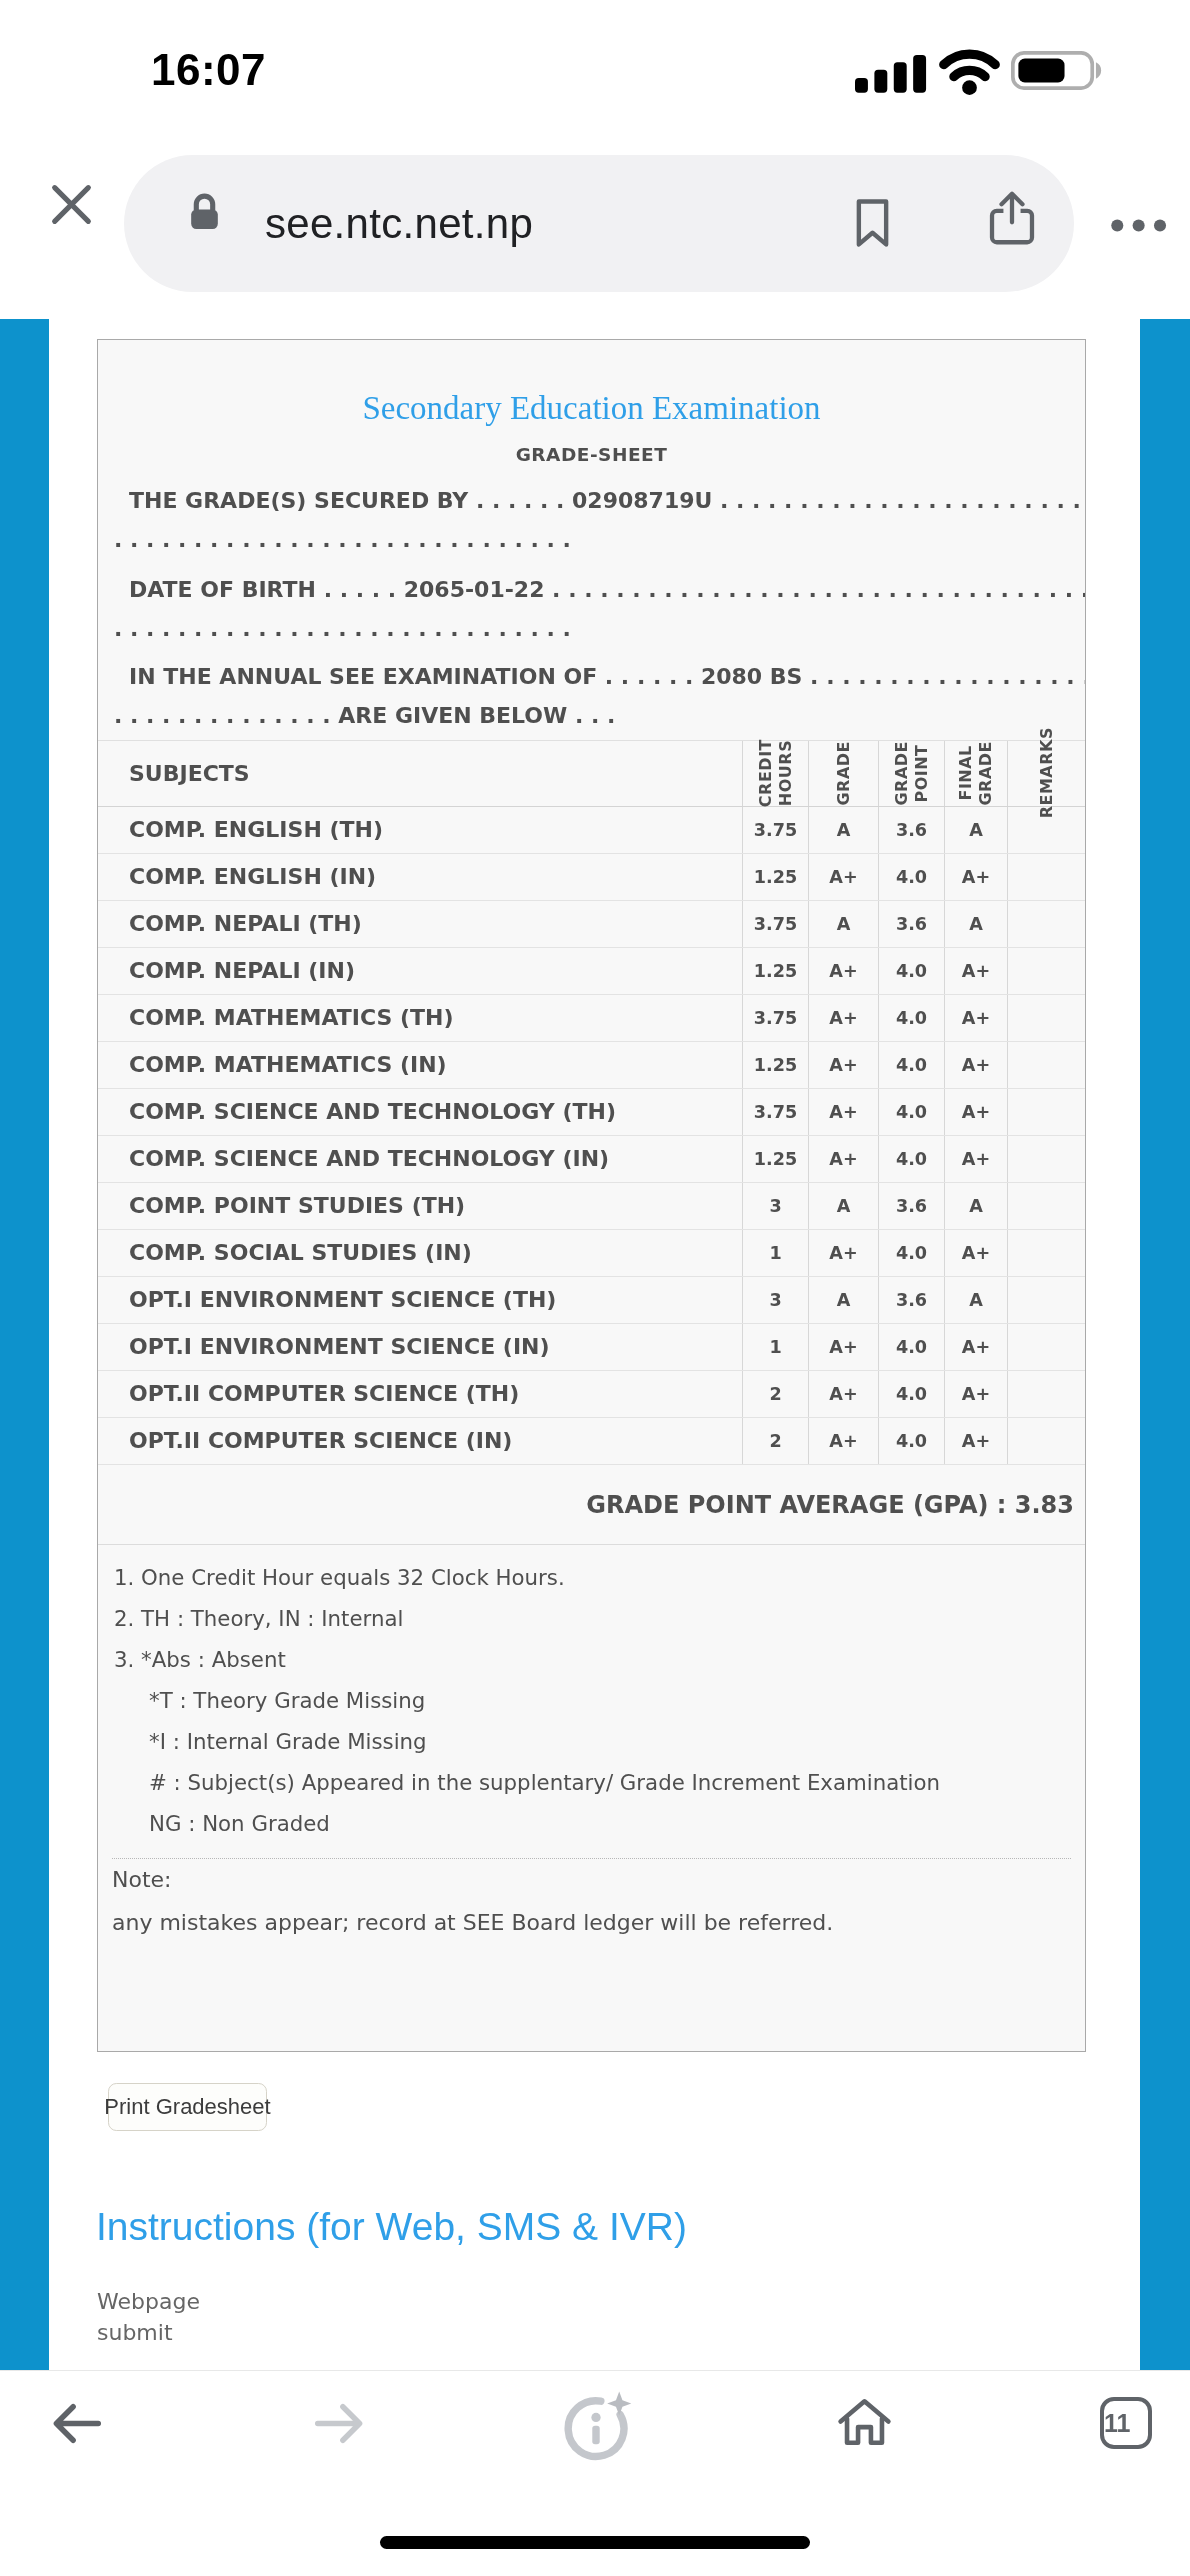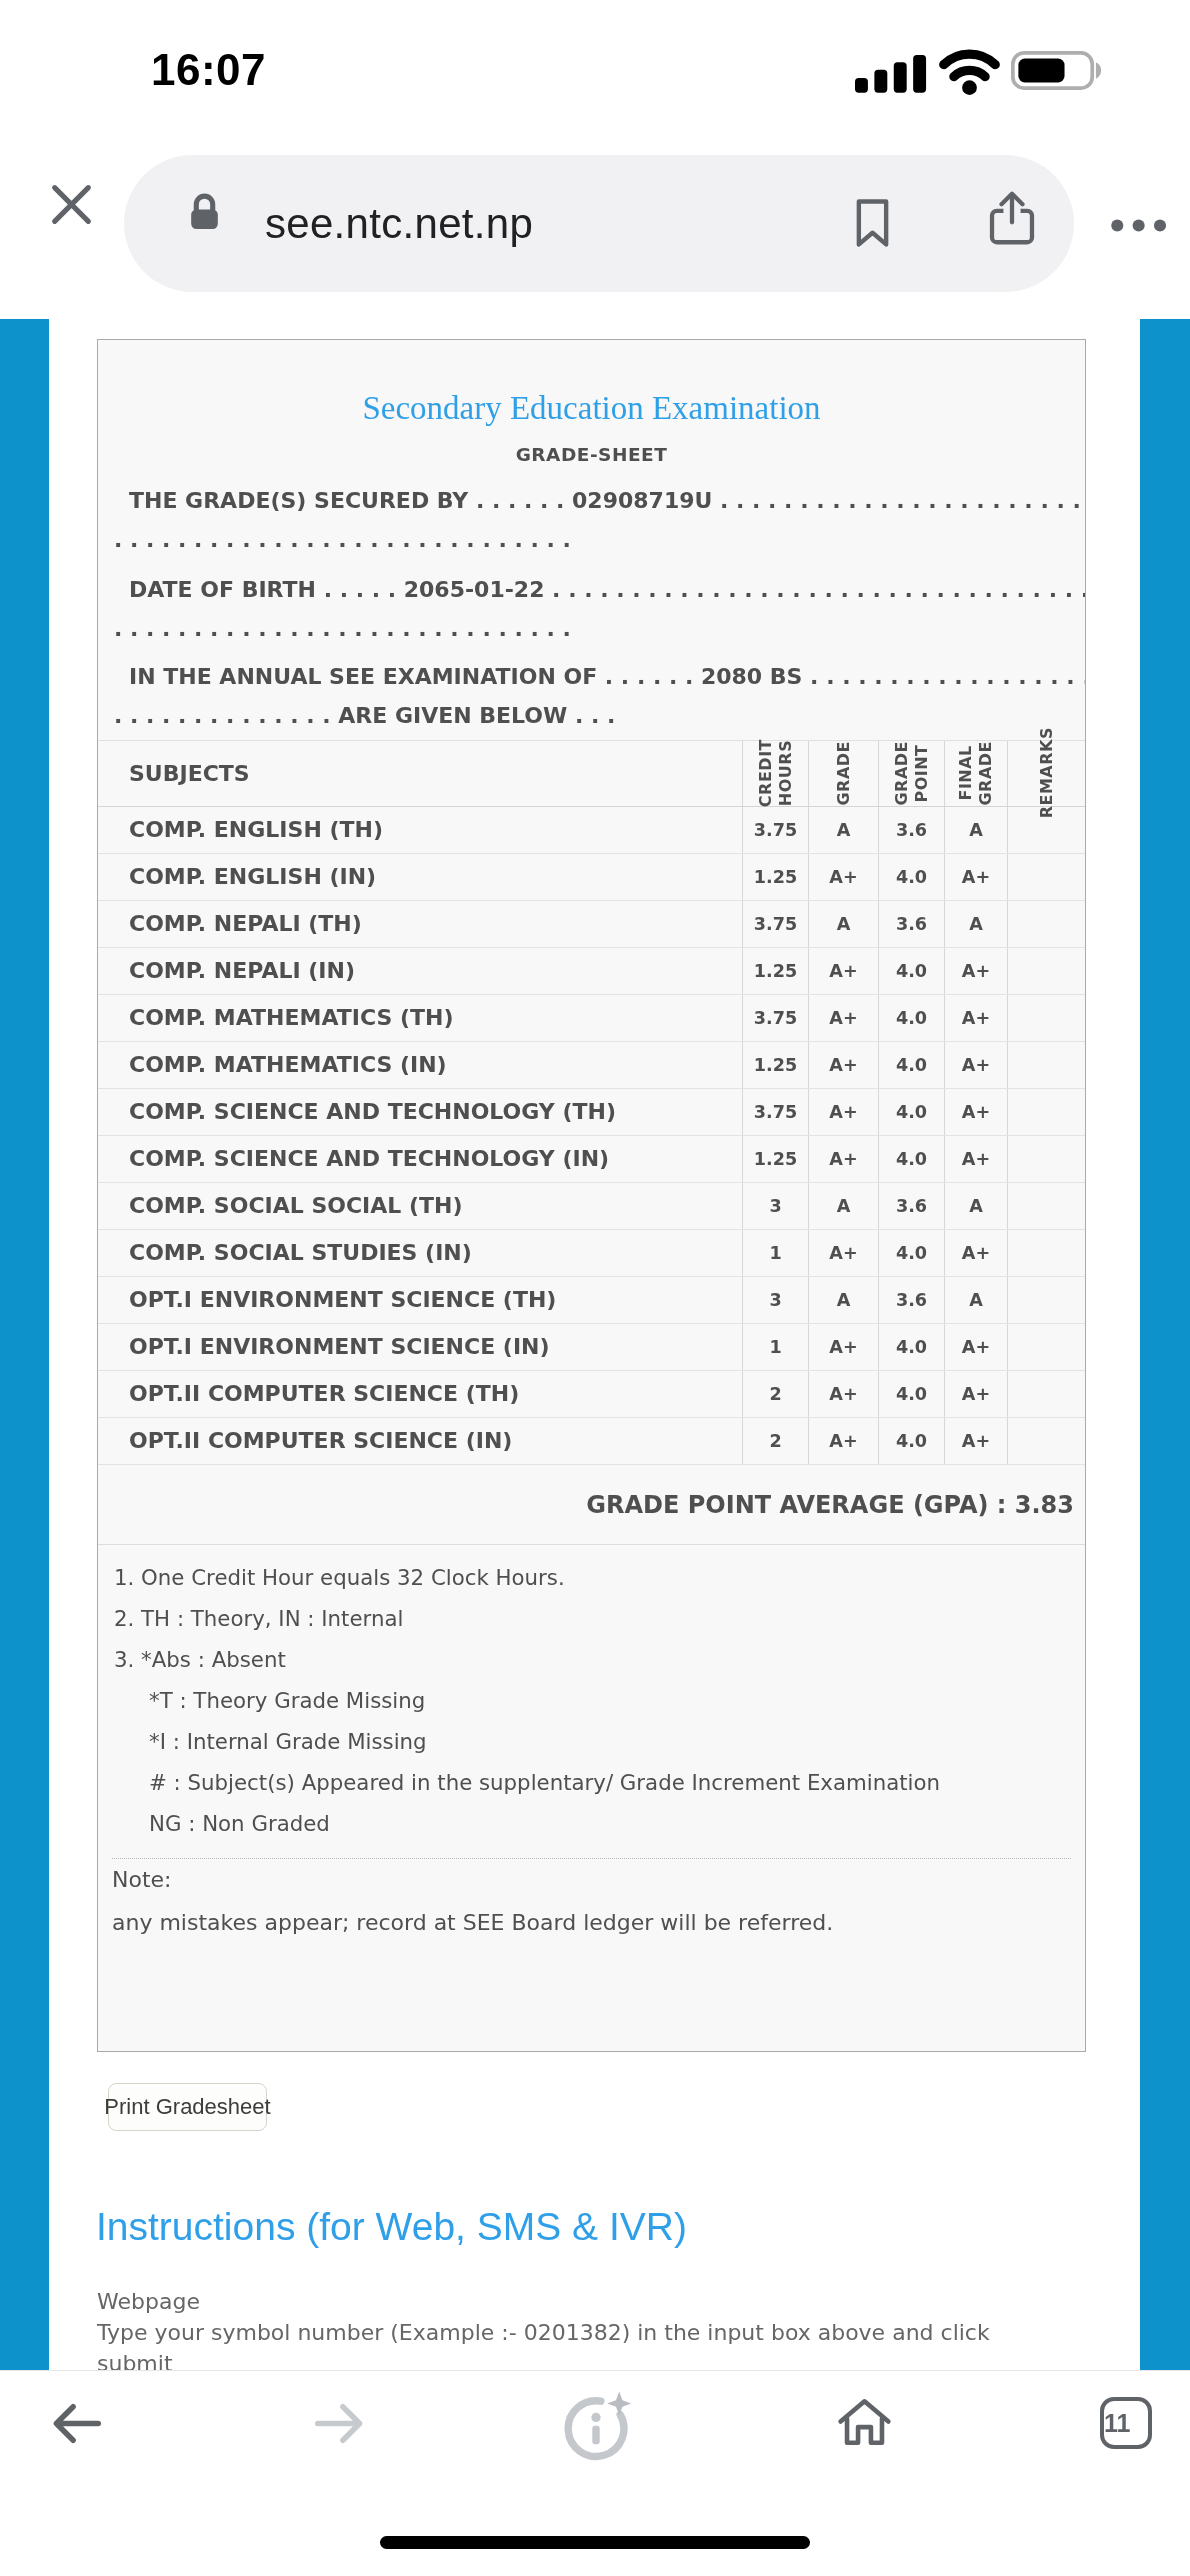--- a/index.html
+++ b/index.html
@@ -241,21 +241,21 @@
             </div>
             <div class="t-row">
               <div class="t-cell c-sub">COMP. SCIENCE AND TECHNOLOGY (IN)</div>
               <div class="t-cell c-ch vline num">1.25</div>
               <div class="t-cell c-gr vline num">A+</div>
               <div class="t-cell c-gp vline num">4.0</div>
               <div class="t-cell c-fg vline num">A+</div>
               <div class="t-cell c-rem vline num"></div>
             </div>
             <div class="t-row">
-              <div class="t-cell c-sub">COMP. SOCIAL SOCIAL (TH)</div>
+              <div class="t-cell c-sub">COMP. POINT STUDIES (TH)</div>
               <div class="t-cell c-ch vline num">3</div>
               <div class="t-cell c-gr vline num">A</div>
               <div class="t-cell c-gp vline num">3.6</div>
               <div class="t-cell c-fg vline num">A</div>
               <div class="t-cell c-rem vline num"></div>
             </div>
             <div class="t-row">
               <div class="t-cell c-sub">COMP. SOCIAL STUDIES (IN)</div>
               <div class="t-cell c-ch vline num">1</div>
               <div class="t-cell c-gr vline num">A+</div>
@@ -319,21 +319,20 @@
     </div>
 
     <div class="print-btn">
       <span>Print Gradesheet</span>
     </div>
 
     <div class="instr-h">Instructions (for Web, SMS &amp; IVR)</div>
 
     <div class="webpage-block">
       <div class="ln">Webpage</div>
-      <div class="ln">Type your symbol number (Example :- 0201382) in the input box above and click</div>
       <div class="ln">submit</div>
     </div>
   </div>
 
   <div class="toolbar">
     <svg class="tb-ic" style="left:48px;top:24px;" width="57" height="57" viewBox="0 0 68 60">
       <path d="M60,30 H12 M30,10 L10,30 L30,50" fill="none" stroke="#5f6368" stroke-width="6.5" stroke-linecap="round" stroke-linejoin="round"></path>
     </svg>
     <svg class="tb-ic" style="left:311px;top:24px;" width="57" height="57" viewBox="0 0 68 60">
       <path d="M8,30 H56 M38,10 L58,30 L38,50" fill="none" stroke="#c6c9cd" stroke-width="6.5" stroke-linecap="round" stroke-linejoin="round"></path>

